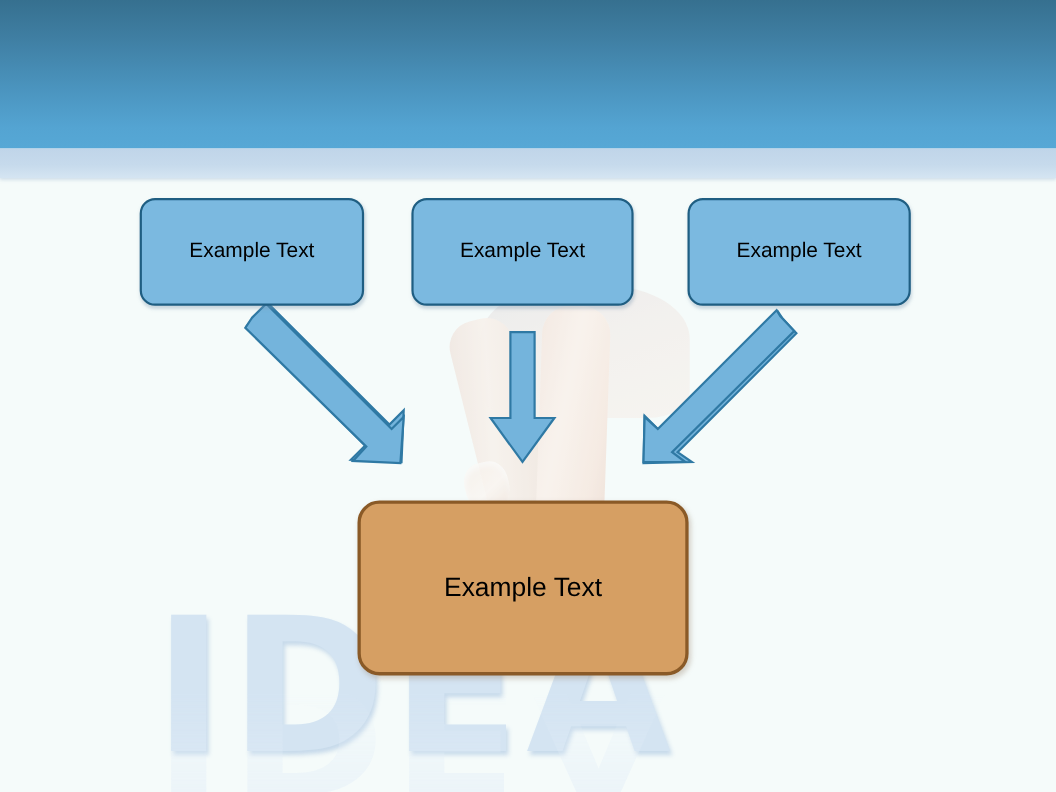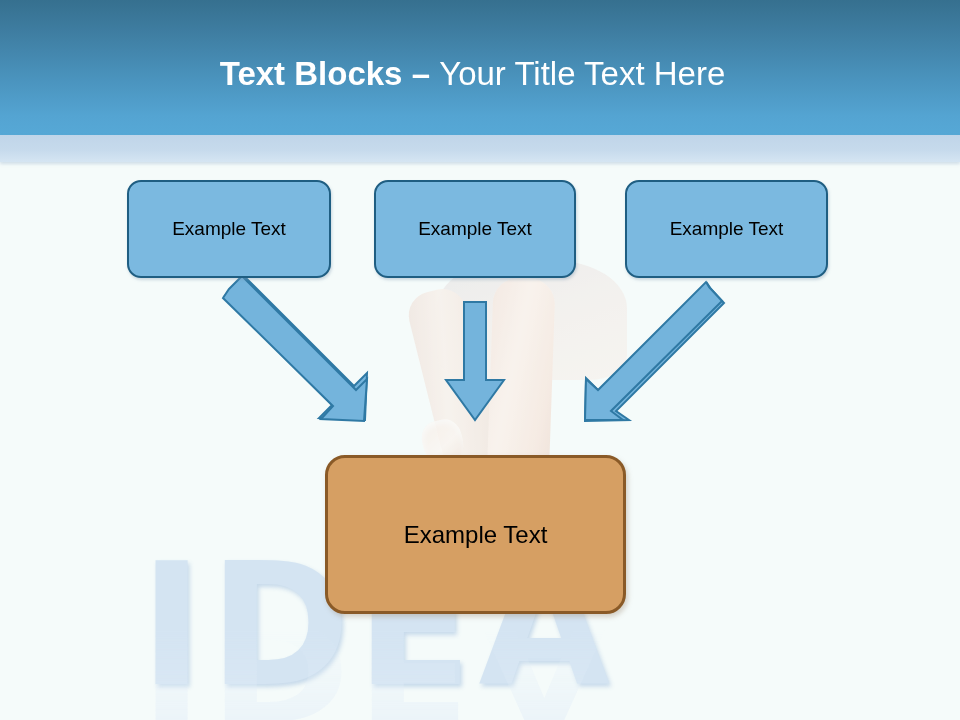--- a/index.html
+++ b/index.html
@@ -187,23 +187,20 @@
       <div class="palm"></div>
       <div class="finger middle"></div>
       <div class="finger index"></div>
       <div class="nail small"></div>
       <div class="nail"></div>
     </div>
   </div>
 
   <div id="header"></div>
   <div id="header-underline"></div>
-  <div id="title">
-    <span class="strong">Text Blocks – </span><span class="light">Your Title Text Here</span>
-  </div>
 
   <svg class="arrow-svg" id="arrow-left-svg" width="160" height="145" viewBox="0 0 160 145">
     <polygon class="arrow-shape" points="16,5 31,-5 139,103 152,90 150,137 104,135 117,122 9,14"></polygon>
     <polygon class="arrow-shape" points="14,6 27,-7 141,107 152,96 149,138 106,136 118,123 8,15"></polygon>
   </svg>
 
   <svg class="arrow-svg" id="arrow-mid-svg" width="70" height="126" viewBox="0 0 70 126">
     <polygon class="arrow-shape" points="24,4 46,4 46,82 64,82 35,122 6,82 24,82"></polygon>
   </svg>
 

